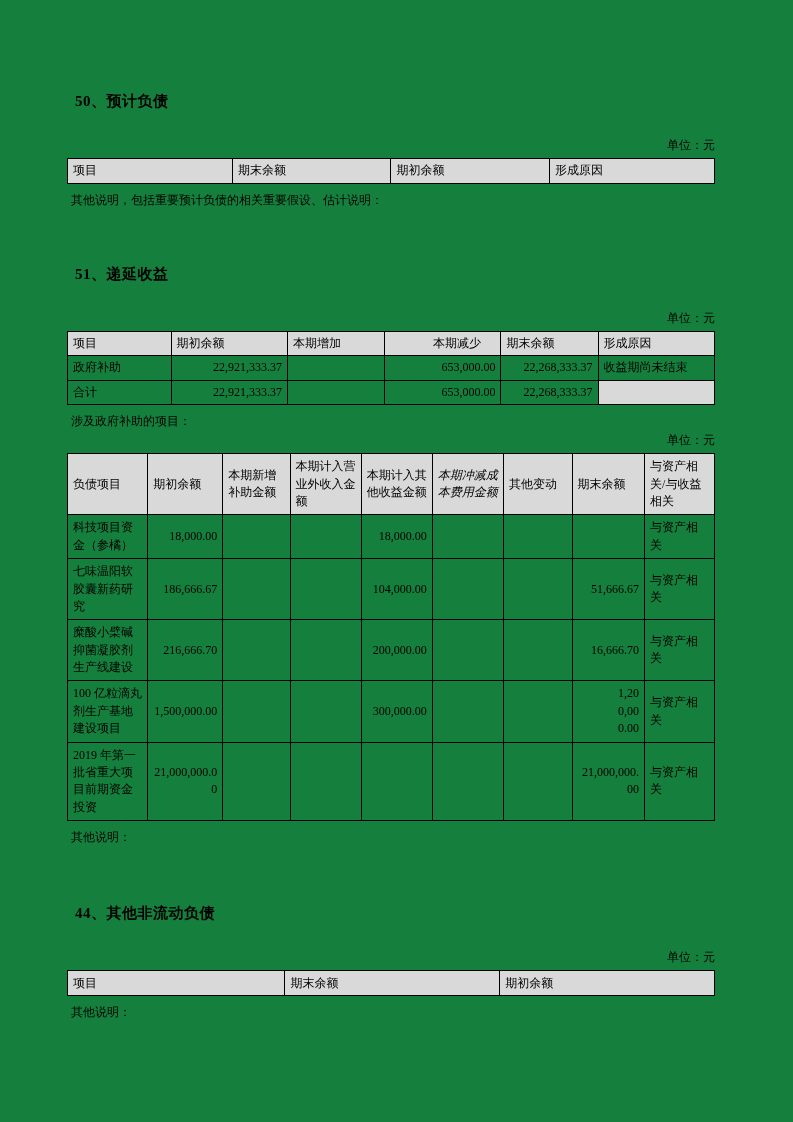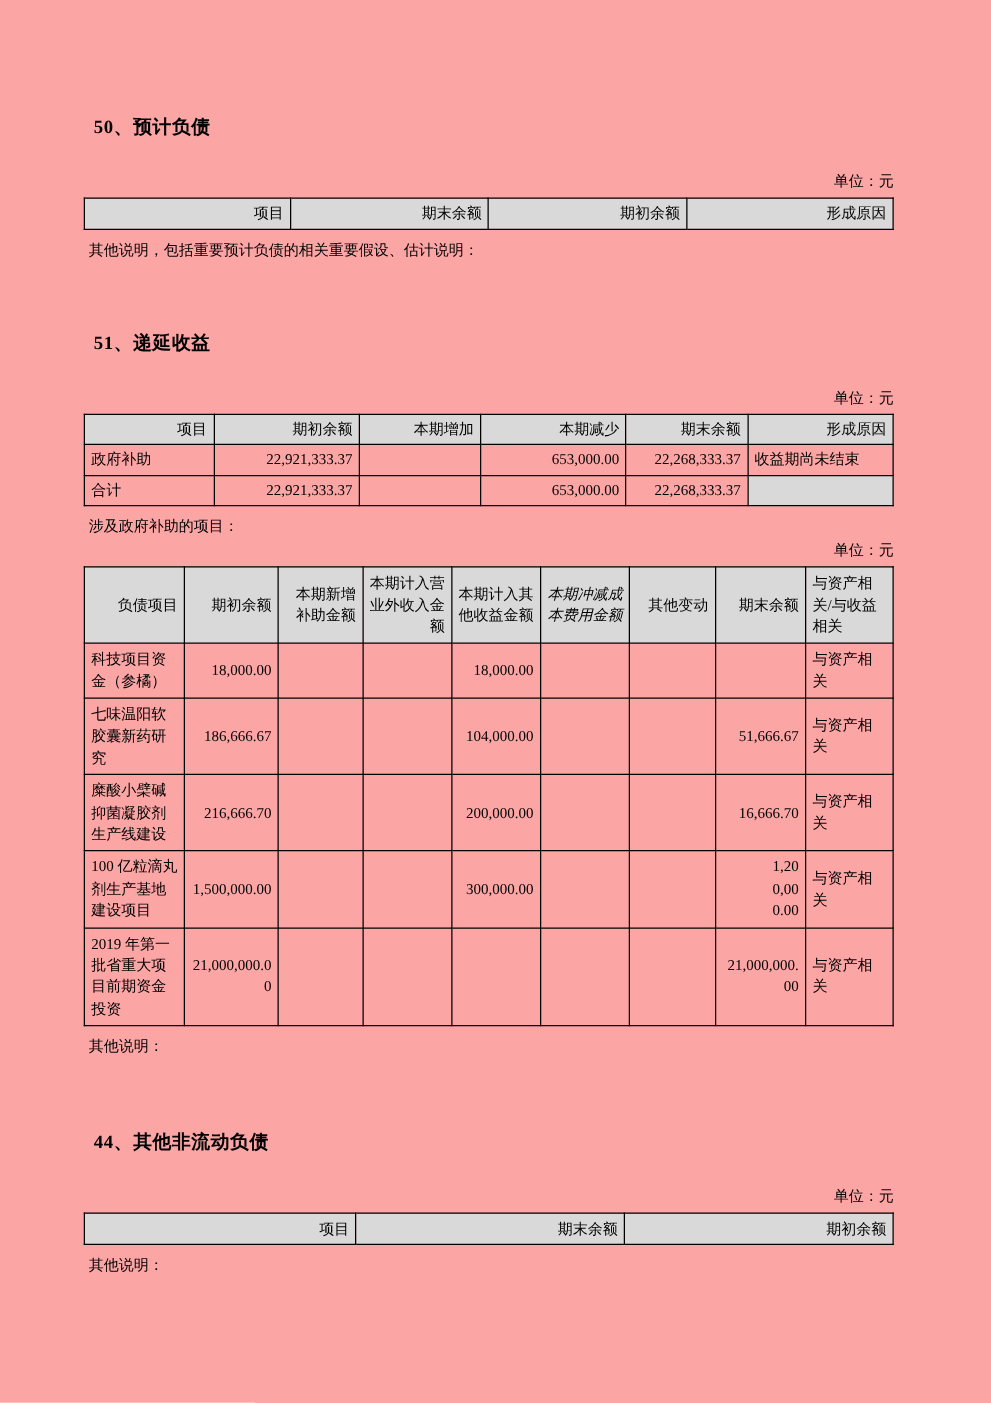--- a/index.html
+++ b/index.html
@@ -6,21 +6,21 @@
   html, body { background: #ffffff; }
   body {
     font-family: "Liberation Serif", "DejaVu Serif", serif;
     color: #000000;
     -webkit-font-smoothing: antialiased;
   }
   .page {
     width: 793px;
     min-height: 1122px;
     margin: 0 auto;
-    background: #fca5a5;
+    background: #15803d;
     padding: 92px 78px 40px 67px;
   }
   h2.sec-heading {
     font-size: 15px;
     font-weight: bold;
     margin-left: 8px;
     letter-spacing: 0.5px;
   }
   .unit {
     text-align: right;
@@ -50,21 +50,21 @@
   th, td {
     border: 1px solid #000000;
     font-size: 12px;
     font-weight: normal;
     line-height: 1.45;
     vertical-align: middle;
     padding: 3px 5px;
   }
   th {
     background: #d9d9d9;
-    text-align: right;
+    text-align: left;
   }
   td { word-break: break-all; }
 
   
   #t50 th { height: 25px; }
   #t50 th:nth-child(1) { width: 25.5%; }
   #t50 th:nth-child(2) { width: 24.5%; }
   #t50 th:nth-child(3) { width: 24.5%; }
   #t50 th:nth-child(4) { width: 25.5%; }
 

